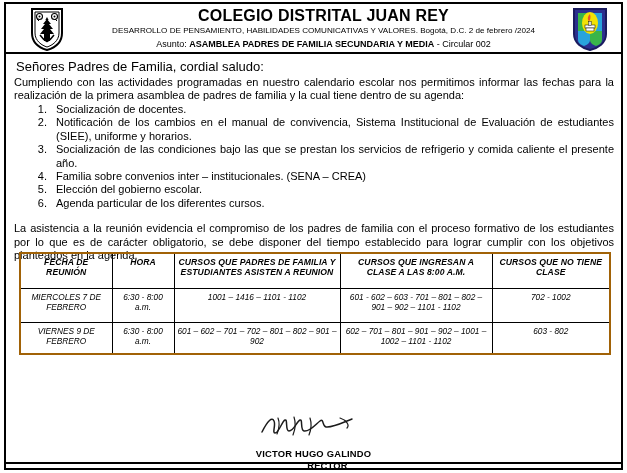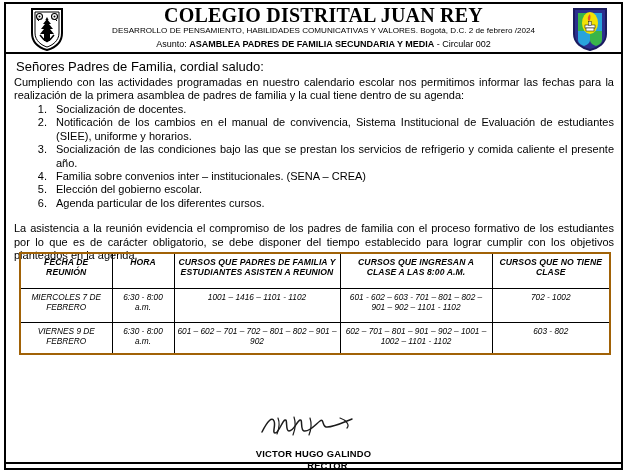--- a/index.html
+++ b/index.html
@@ -60,25 +60,24 @@
     align-items: flex-start;
     justify-content: center;
     padding-top: 2px;
   }
   .header-text {
     flex: 1 1 auto;
     text-align: center;
     padding-top: 2px;
   }
   .school-name {
-    font-size: 20px;
+    font-size: 16px;
     font-weight: bold;
     letter-spacing: 0.2px;
     line-height: 17px;
-    font-family: Liberation Serif, serif;
   }
   .motto {
     font-size: 8.1px;
     line-height: 12px;
     white-space: nowrap;
     margin-top: 1px;
   }
   .asunto {
     font-size: 9px;
     line-height: 13px;

